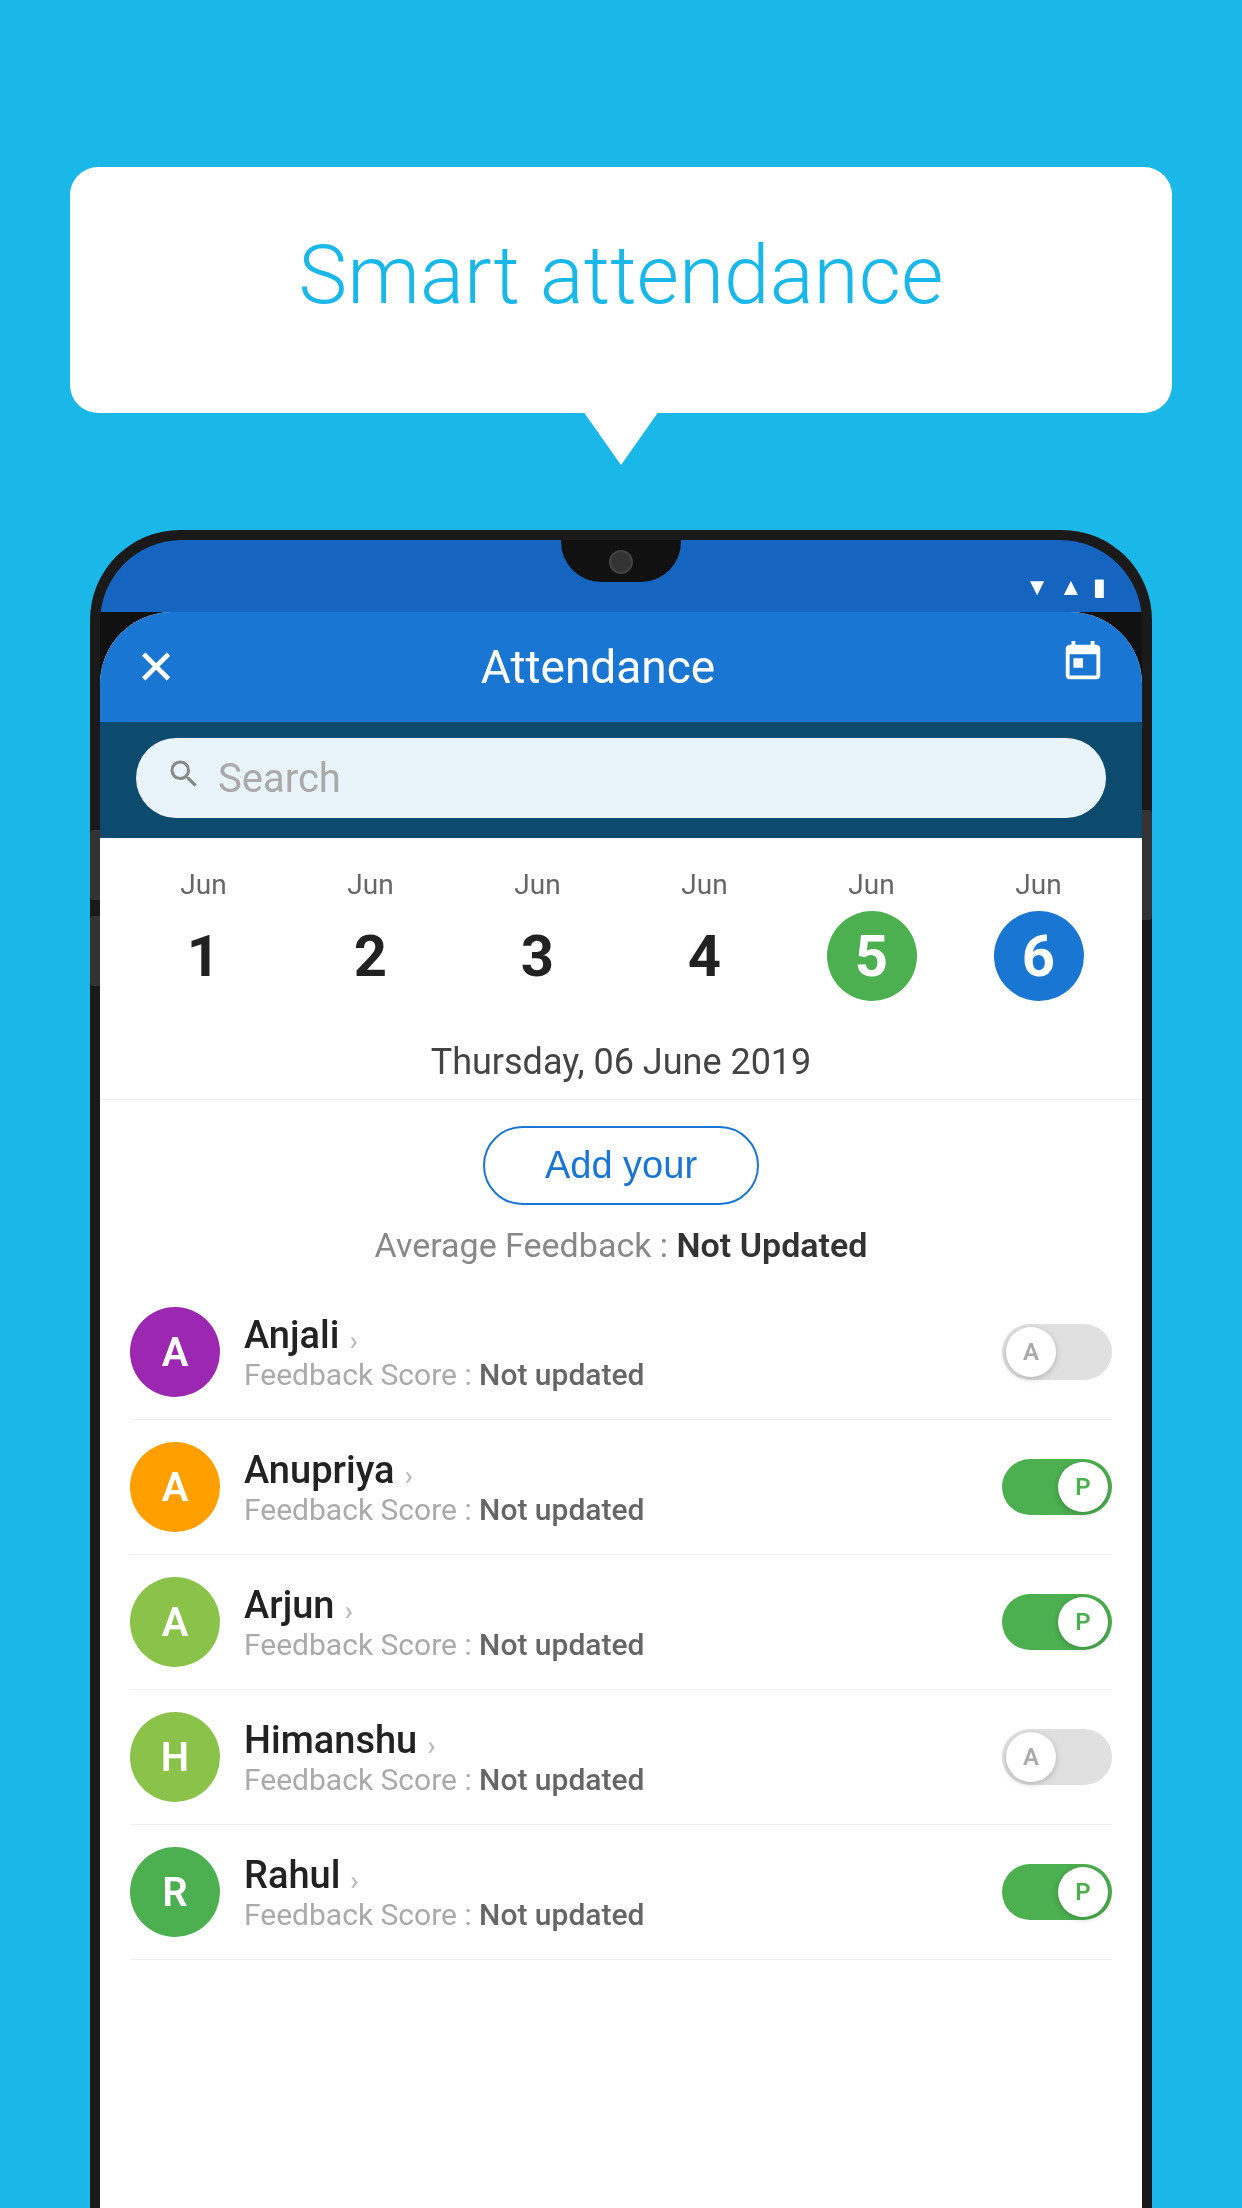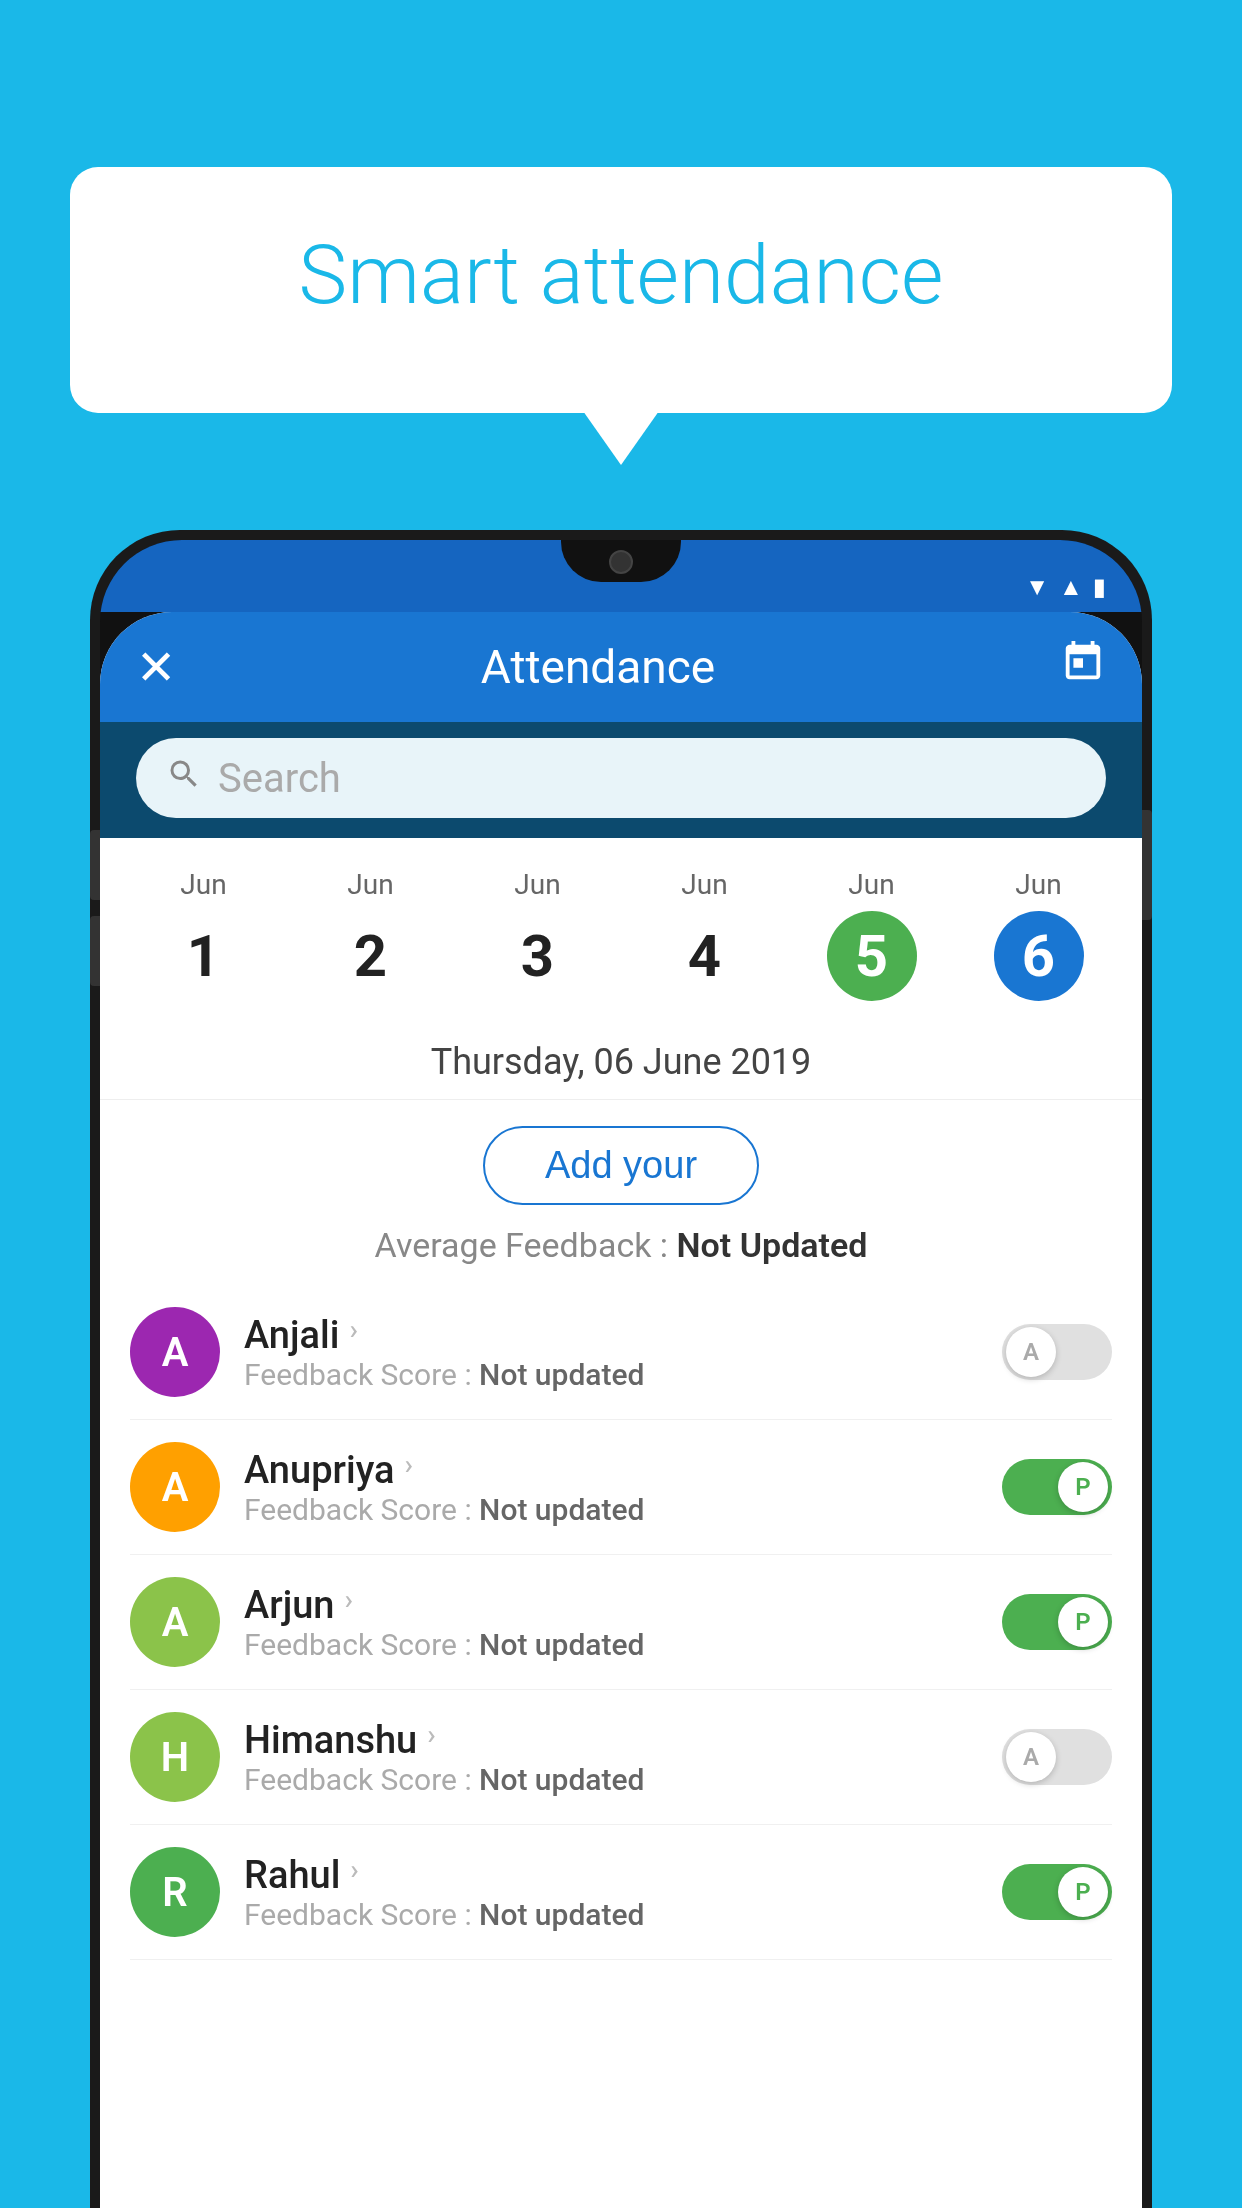--- a/index.html
+++ b/index.html
@@ -317,21 +317,21 @@
 
     .student-info {
       flex: 1;
     }
 
     .student-name {
       font-size: 38px;
       font-weight: 500;
       color: #222;
       display: flex;
-      align-items: flex-start;
+      align-items: flex-end;
       gap: 10px;
     }
 
     .student-feedback {
       font-size: 30px;
       color: #aaa;
       margin-top: 0;
     }
 
     .student-feedback strong {

